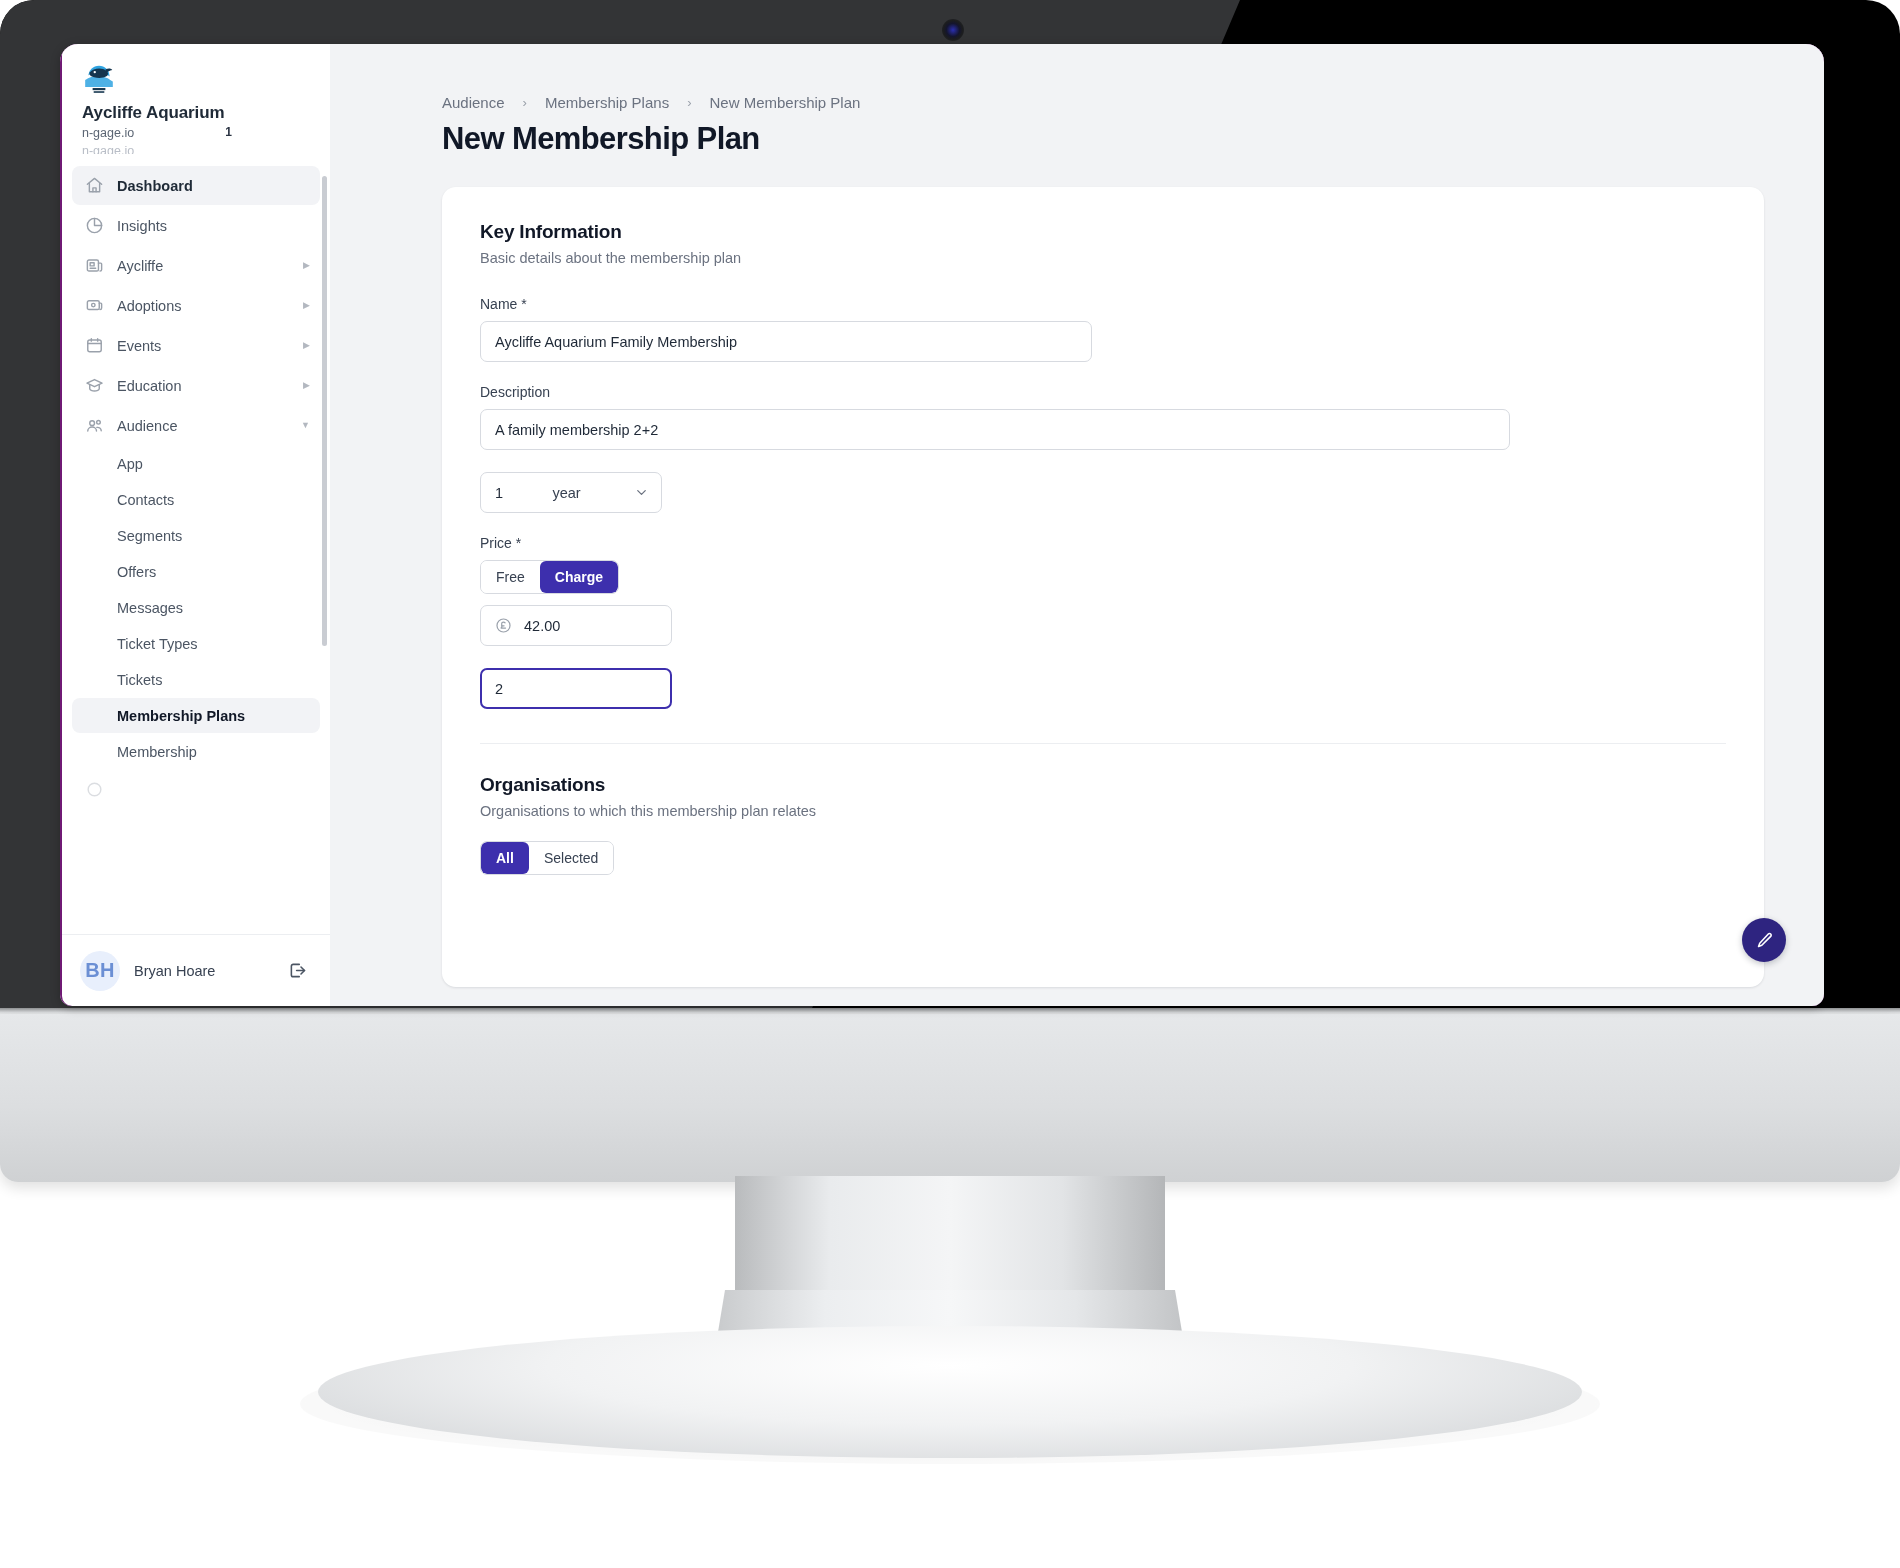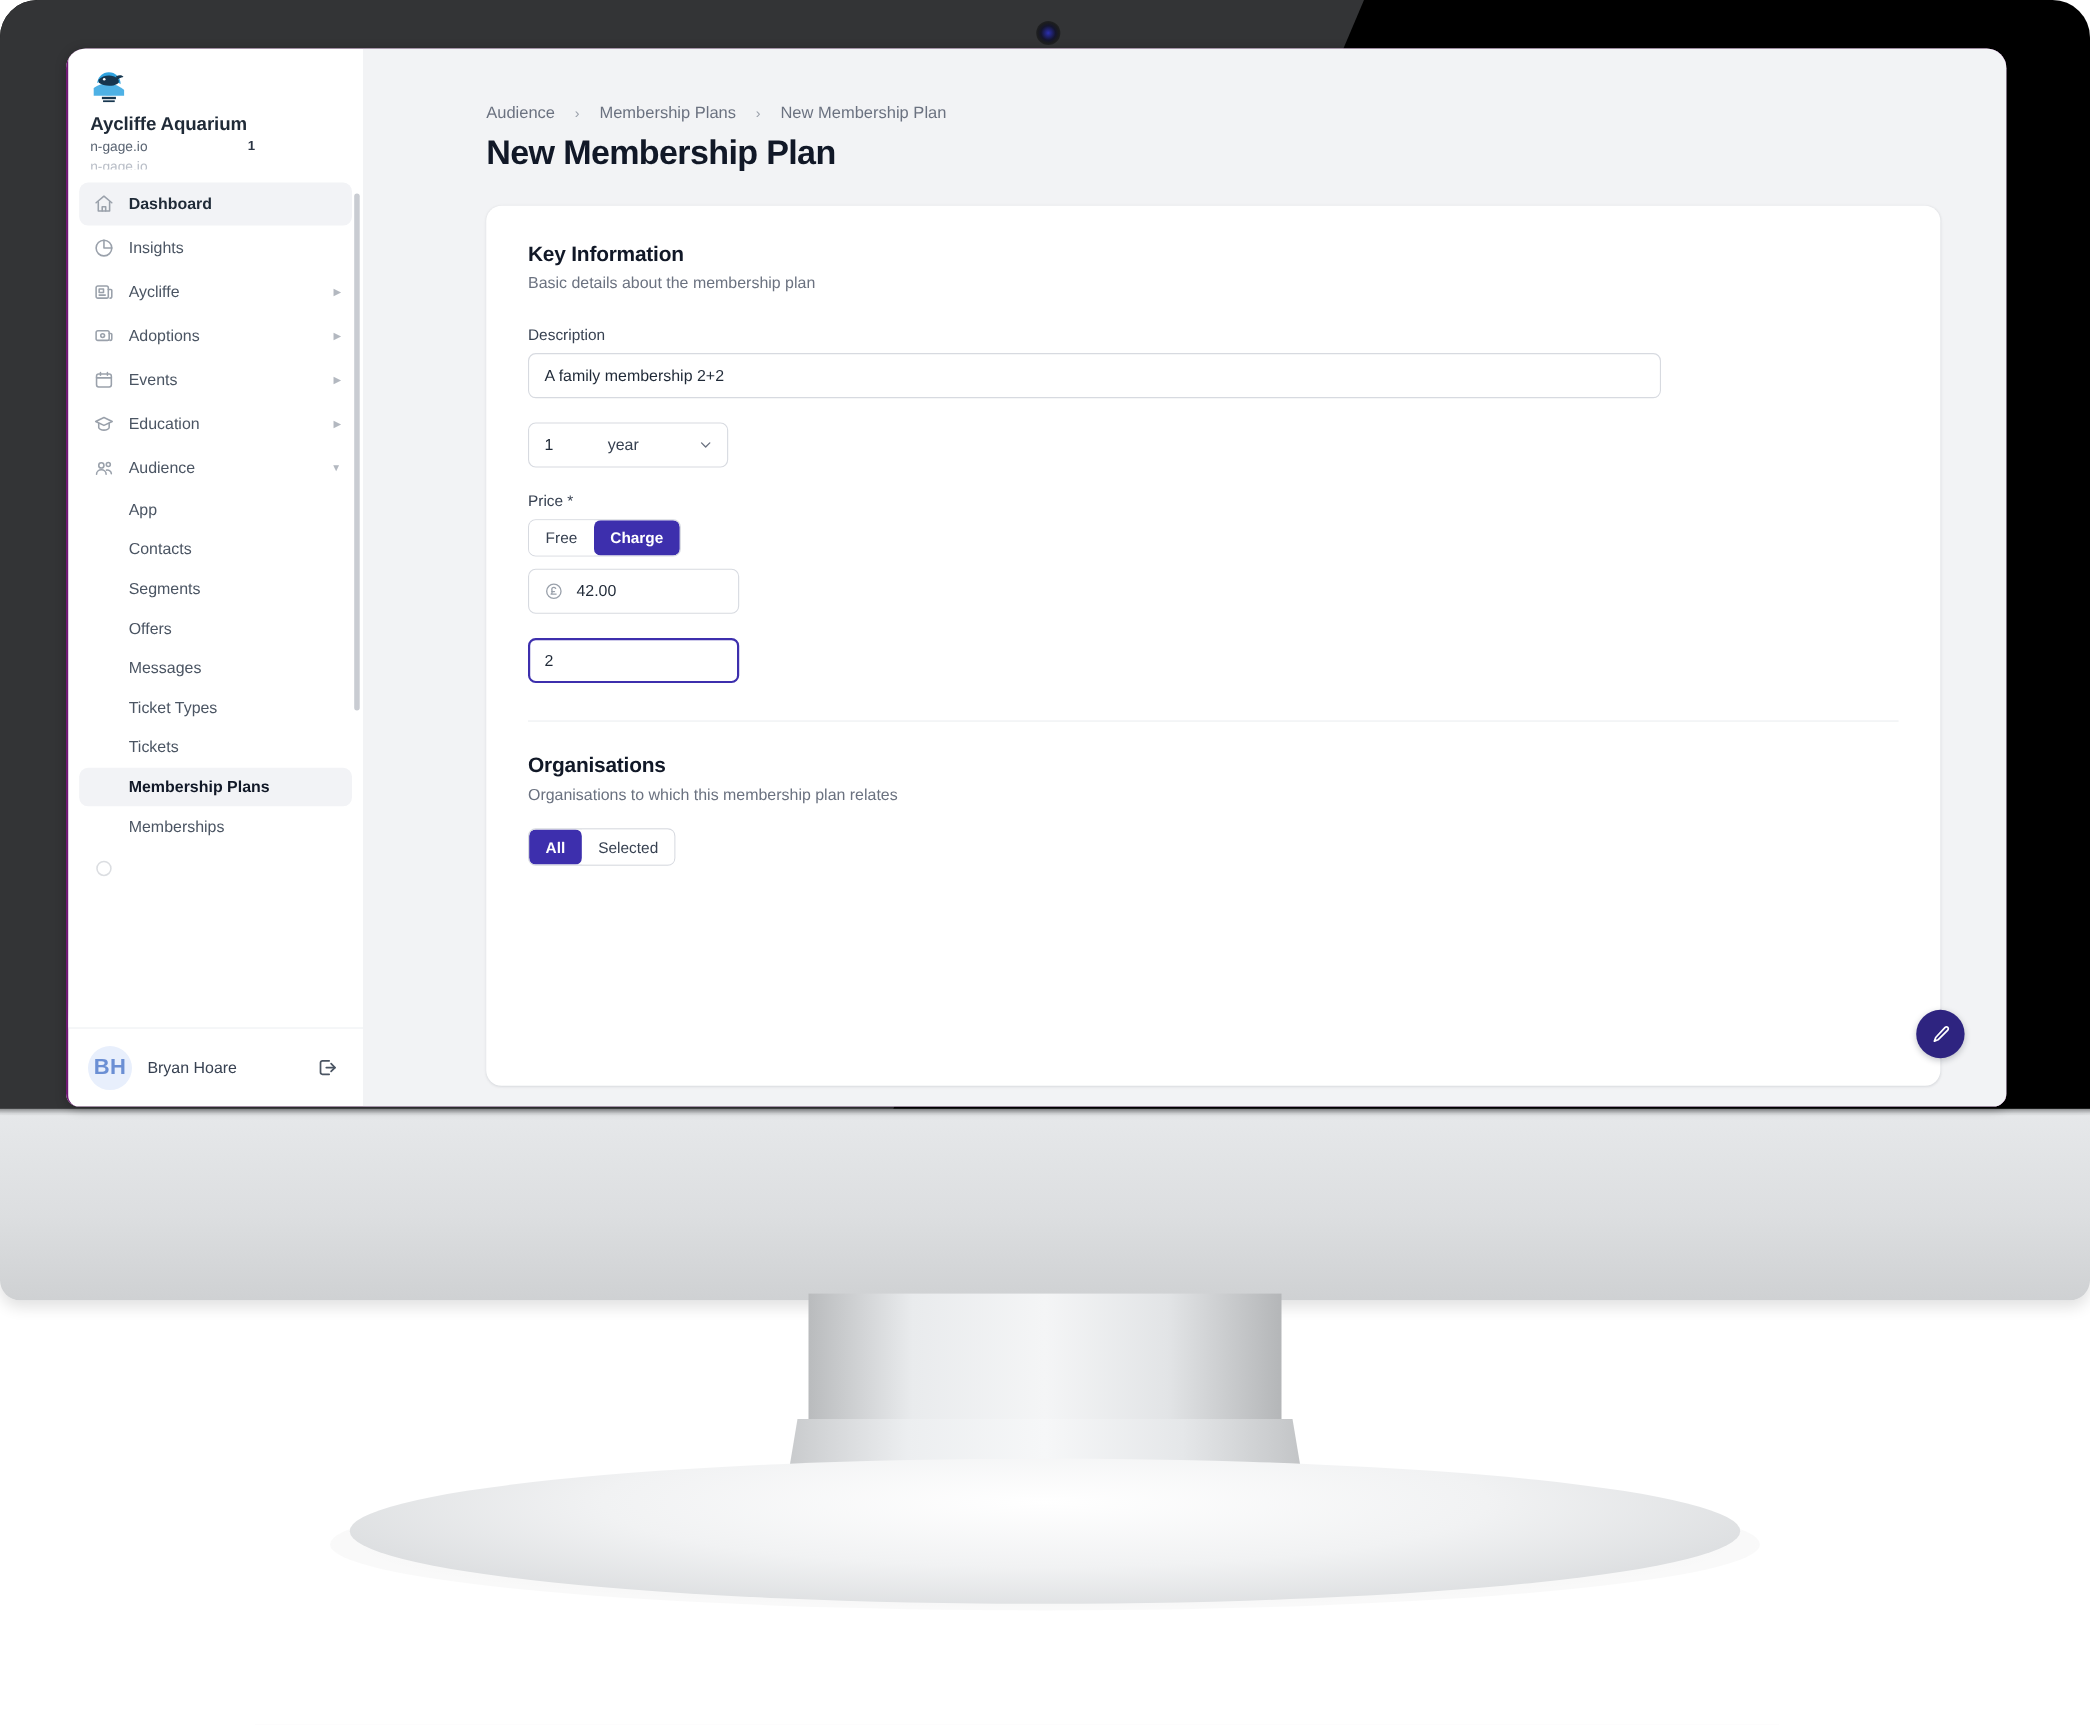--- a/index.html
+++ b/index.html
@@ -564,21 +564,21 @@
           <div class="subnav-item">
             <span class="nav-label">Ticket Types</span>
           </div>
           <div class="subnav-item">
             <span class="nav-label">Tickets</span>
           </div>
           <div class="subnav-item active">
             <span class="nav-label">Membership Plans</span>
           </div>
           <div class="subnav-item">
-            <span class="nav-label">Memberships</span>
+            <span class="nav-label">Membership</span>
           </div>
 
           <div class="nav-item" style="opacity:.35">
             <svg class="nav-icon" viewBox="0 0 24 24" fill="none" stroke="currentColor" stroke-width="1.8">
               <circle cx="12" cy="12" r="8"></circle>
             </svg>
             <span class="nav-label"></span>
           </div>
 
           <div id="nav-bottom-fade"></div>
@@ -607,20 +607,24 @@
           </div>
 
           <h1 id="page-title">New Membership Plan</h1>
 
           <section id="card">
 
             <div class="section-title">Key Information</div>
             <div class="section-sub">Basic details about the membership plan</div>
 
             
+            <div class="field">
+              <label class="field-label">Name *</label>
+              <div class="text-input w-name">Aycliffe Aquarium Family Membership</div>
+            </div>
 
             
             <div class="field">
               <label class="field-label">Description</label>
               <div class="text-input w-desc">A family membership 2+2</div>
             </div>
 
             
             <div class="field">
               <div class="select-input">

